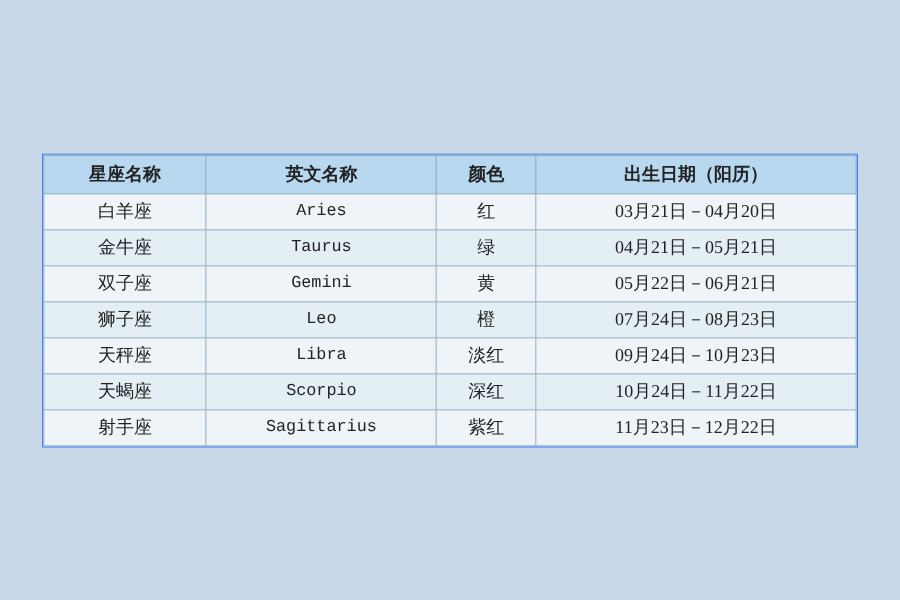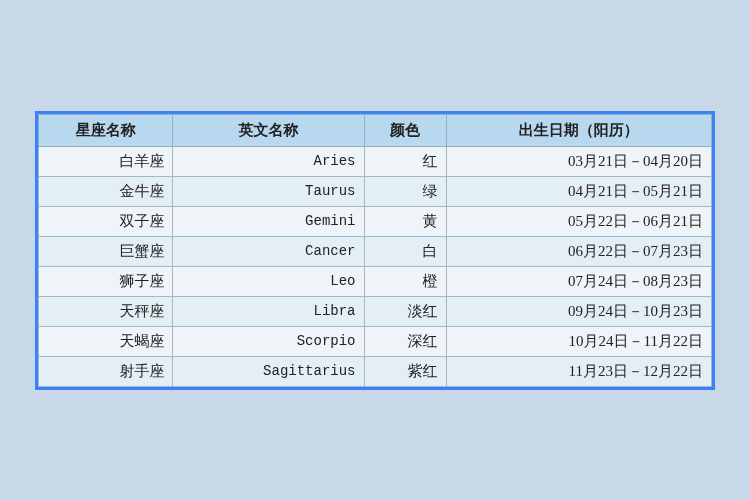--- a/index.html
+++ b/index.html
@@ -13,21 +13,21 @@
       height: 500px;
       background-color: #c8d8e8;
       display: flex;
       align-items: center;
       justify-content: center;
       font-family: "SimSun", "宋体", serif;
     }
 
     .table-container {
       background-color: #dce8f0;
-      border: 3px solid #3b82f6;
+      border: 1px solid #3b82f6;
       width: 680px;
     }
 
     table {
       width: 100%;
       border-collapse: collapse;
       font-size: 15px;
       color: #222;
     }
 
@@ -36,21 +36,21 @@
       border: 1px solid #90b0c8;
       padding: 6px 8px;
       text-align: center;
       font-weight: bold;
       font-size: 15px;
     }
 
     tbody tr td {
       border: 1px solid #a0b8c8;
       padding: 5px 8px;
-      text-align: right;
+      text-align: center;
       background-color: #eef4f8;
       font-size: 15px;
     }
 
     tbody tr:nth-child(even) td {
       background-color: #e4eef5;
     }
 
     tbody tr td:nth-child(2) {
       font-family: Liberation Mono, monospace;
@@ -85,26 +85,20 @@
           <td>绿</td>
           <td>04月21日－05月21日</td>
         </tr>
         <tr>
           <td>双子座</td>
           <td>Gemini</td>
           <td>黄</td>
           <td>05月22日－06月21日</td>
         </tr>
         <tr>
-          <td>巨蟹座</td>
-          <td>Cancer</td>
-          <td>白</td>
-          <td>06月22日－07月23日</td>
-        </tr>
-        <tr>
           <td>狮子座</td>
           <td>Leo</td>
           <td>橙</td>
           <td>07月24日－08月23日</td>
         </tr>
         <tr>
           <td>天秤座</td>
           <td>Libra</td>
           <td>淡红</td>
           <td>09月24日－10月23日</td>

